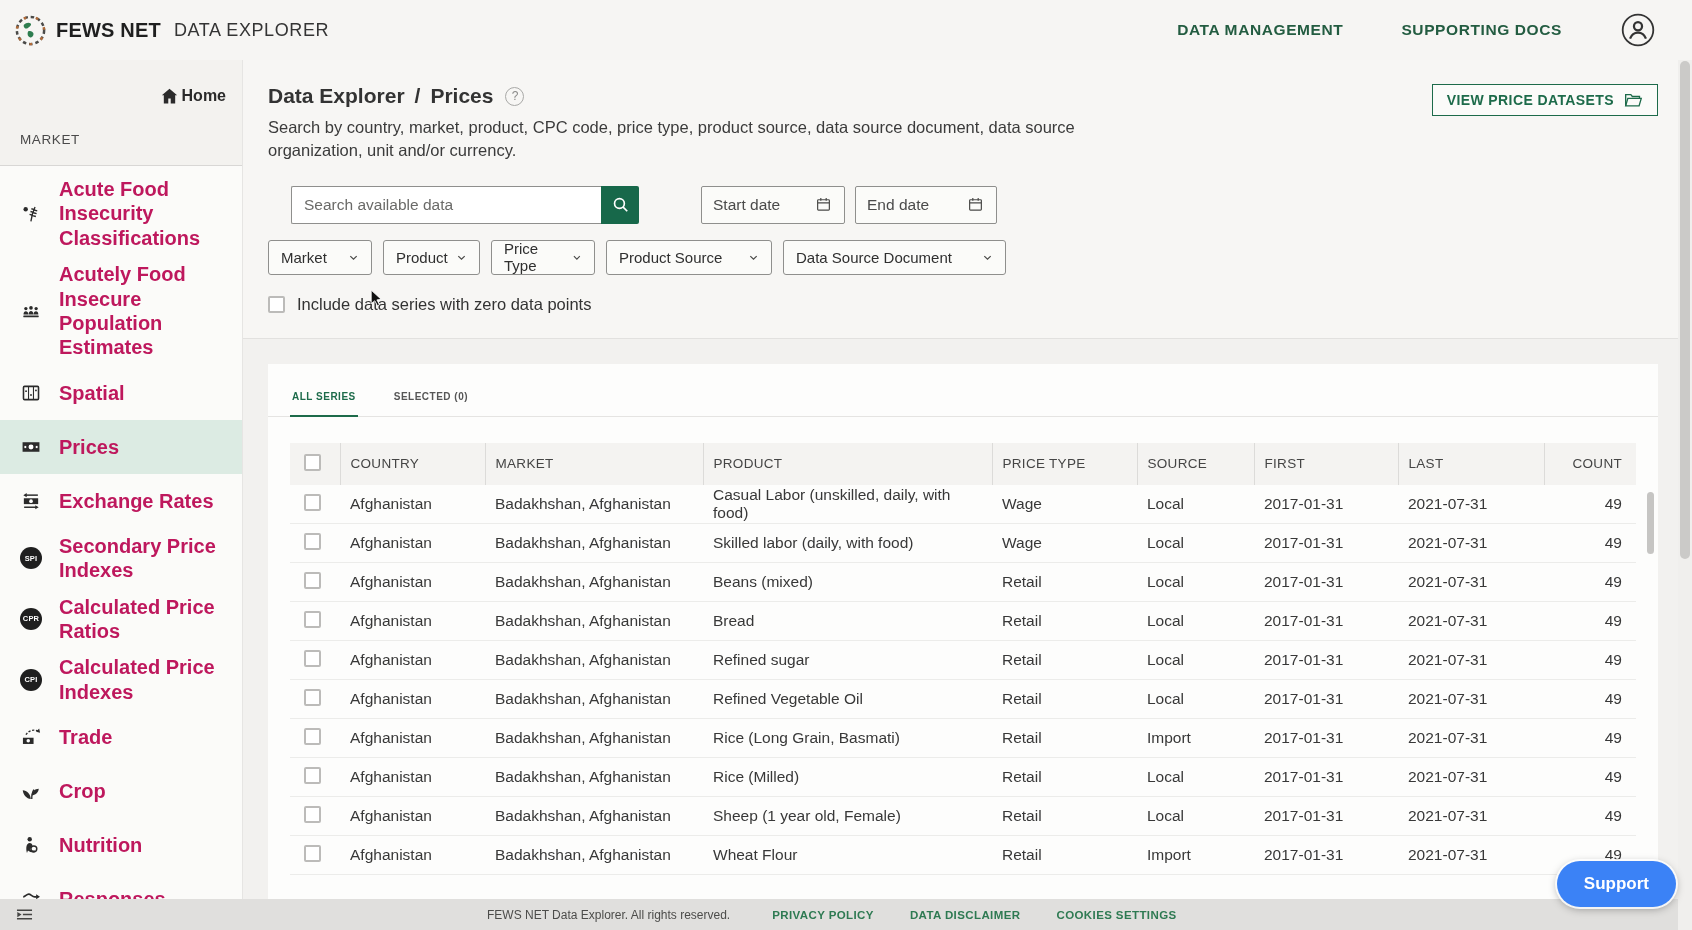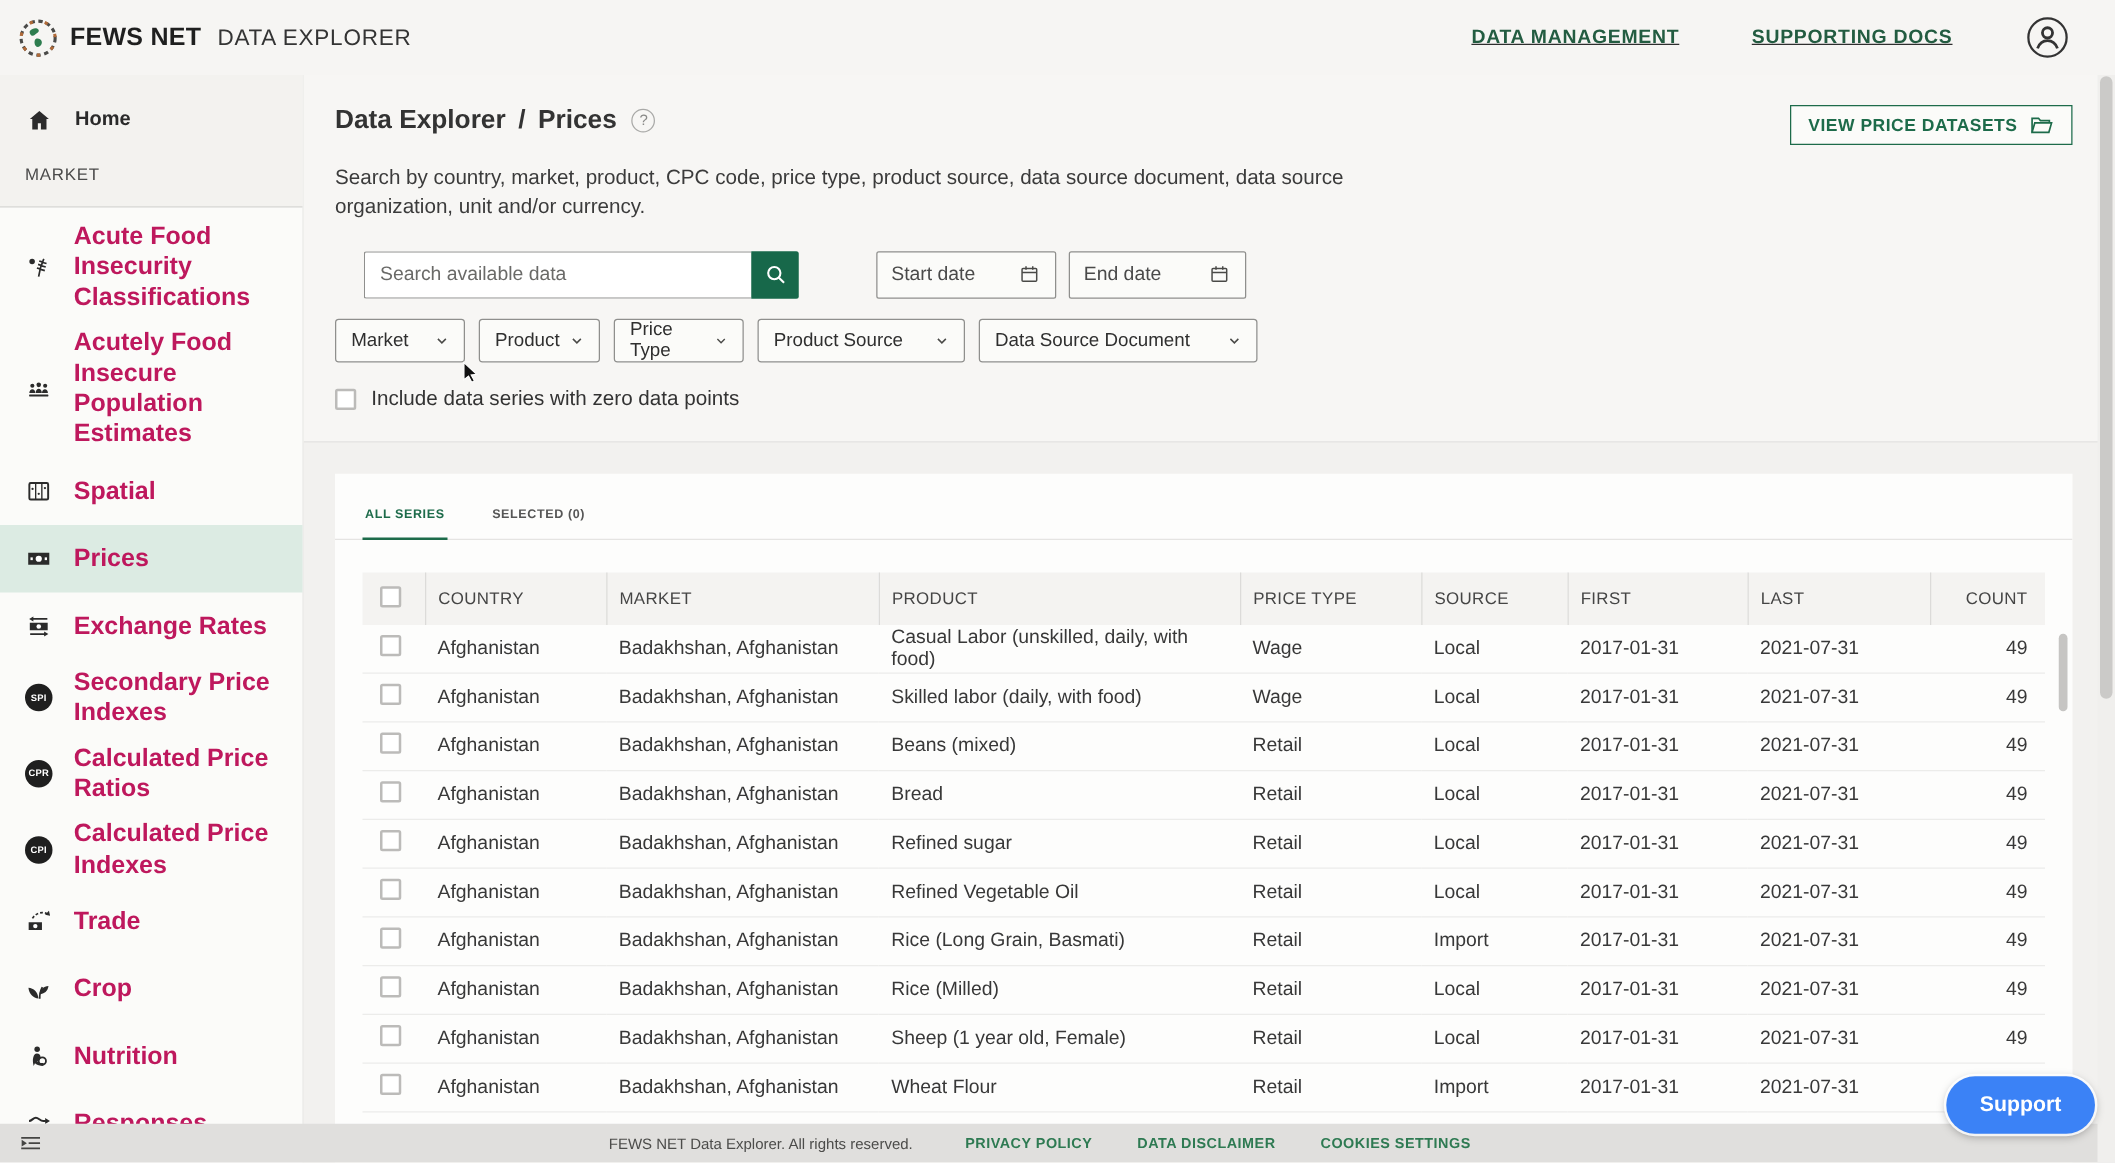--- a/index.html
+++ b/index.html
@@ -16,50 +16,50 @@
     font-family:"Liberation Sans","DejaVu Sans",sans-serif;
     background:#f6f5f3;color:var(--ink);position:relative;
   }
   svg.ic{display:block;}
 
   
   .app-header{height:60px;display:flex;align-items:center;padding:0 22px 0 14px;background:#f6f5f3;}
   .logo-wrap{display:flex;align-items:center;gap:9px;justify-content:flex-end;}
   .logo-name{font-size:20px;font-weight:700;color:#1f1f1f;letter-spacing:.2px;}
   .logo-sub{font-size:18px;color:#343434;letter-spacing:.6px;margin-left:4px;}
-  .top-nav{margin-left:auto;display:flex;align-items:center;gap:58px;text-decoration:underline;}
+  .top-nav{margin-left:auto;display:flex;align-items:center;gap:58px;}
   .nav-link{font-size:15.5px;font-weight:600;color:#235c41;letter-spacing:.6px;text-decoration:none;cursor:pointer;}
   .account-btn{margin-left:58px;margin-right:14px;width:36px;height:36px;display:flex;align-items:center;justify-content:center;cursor:pointer;}
 
   
   .shell{display:flex;height:870px;}
   .sidebar{width:243px;background:#fbfbf9;border-right:1px solid #e6e5e3;flex:none;display:flex;flex-direction:column;}
   .side-top{background:#f3f2ef;border-bottom:1px solid #d8d7d5;padding:12px 0 18px;}
-  .home-item{height:48px;display:flex;align-items:center;gap:17px;padding:0 16px 0 19px;cursor:pointer;}
+  .home-item{height:48px;display:flex;align-items:center;padding:0 16px 0 19px;cursor:pointer;justify-content:flex-end;}
   .home-label{font-size:16px;font-weight:600;color:#2a2a2a;}
   .side-section{margin-top:12px;padding:0 20px;font-size:13.5px;color:#4a4a4a;letter-spacing:.6px;}
   .side-nav{padding-top:5px;}
   .side-item{min-height:54px;display:flex;align-items:center;gap:16px;padding:6px 14px 6px 19px;cursor:pointer;}
   .side-item.active{background:var(--active-bg);}
   .side-label{font-size:20px;font-weight:600;color:#be185d;line-height:1.22;}
   .side-ic{width:24px;flex:none;display:flex;justify-content:center;}
   .badge{width:22px;height:22px;border-radius:50%;background:#1f1f1f;color:#fff;
     font-size:7.5px;font-weight:700;display:flex;align-items:center;justify-content:center;letter-spacing:.2px;}
 
   
   .main{flex:1;display:flex;flex-direction:column;background:#f2f1ef;min-width:0;}
   .filters-panel{background:#f7f6f4;border-bottom:1px solid #e2e1df;padding:24px 34px 24px 25px;}
   .crumb-row{display:flex;align-items:flex-start;}
   .breadcrumb{font-size:21px;font-weight:700;color:#333;display:flex;align-items:center;gap:10px;}
   .help-icon{width:19px;height:19px;border:1.4px solid #a9a9a7;border-radius:50%;color:#8a8a88;
     font-size:12px;font-weight:400;display:flex;align-items:center;justify-content:center;margin-left:2px;cursor:pointer;}
   .view-btn{margin-left:auto;display:flex;align-items:center;gap:9px;border:1px solid var(--green);
     color:var(--green);background:#fbfbf9;font-size:14px;font-weight:600;letter-spacing:.4px;
     padding:0 14px;height:32px;cursor:pointer;font-family:inherit;}
-  .desc{margin-top:15px;font-size:16.5px;color:#3b3b3b;line-height:1.42;max-width:830px;}
+  .desc{font-size:16.5px;color:#3b3b3b;line-height:1.42;max-width:830px;}
   .search-row{margin-top:23px;display:flex;align-items:center;padding-left:23px;}
   .search-box{display:flex;width:348px;height:38px;}
   .search-input{flex:1;border:1px solid var(--border-gray);border-right:none;border-radius:2px 0 0 2px;
     padding:0 12px;font-size:15.5px;font-family:inherit;color:#333;background:#fff;outline:none;}
   .search-input::placeholder{color:#6a6a68;}
   .search-btn{width:38px;height:38px;background:#17684a;border:none;display:flex;align-items:center;justify-content:center;cursor:pointer;border-radius:0 2px 2px 0;}
   .date-box{height:38px;border:1px solid var(--border-gray);border-radius:2px;background:#fbfbf9;
     display:flex;align-items:center;justify-content:space-between;padding:0 11px;cursor:pointer;}
   .date-box .dlabel{font-size:15.5px;color:#4a4a4a;}
   .date-start{width:144px;margin-left:62px;}

